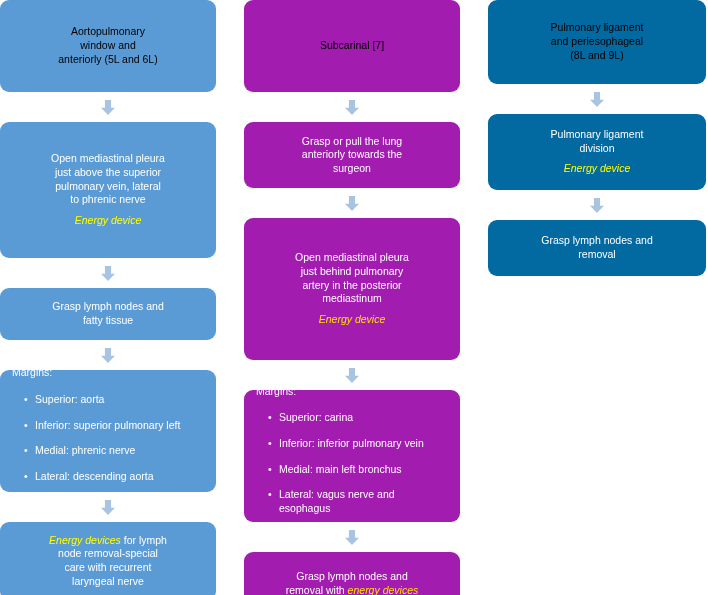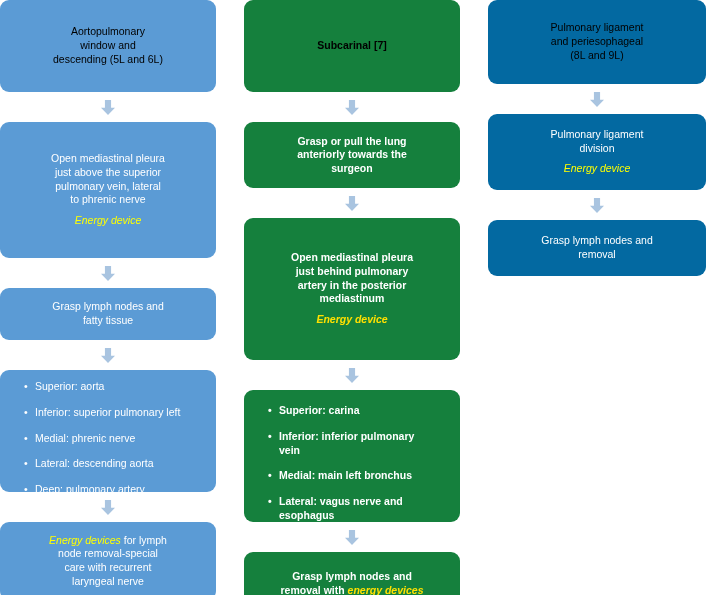--- a/index.html
+++ b/index.html
@@ -24,21 +24,21 @@
     flex-direction:column;
     align-items:center;
     justify-content:center;
     text-align:center;
     padding:8px 10px;
     line-height:1.30;
     font-size:10.5px;
     color:#ffffff;
   }
   .box.blue{background:#5b9bd5;}
-  .box.orange{background:#15803d;font-weight:bold;}
+  .box.orange{background:#a21caf;}
   .box.green{background:#0369a1;}
 
   .box.header{
     color:#000000;
     font-size:10.5px;
     line-height:1.32;
   }
 
   .box.listbox{
     align-items:flex-start;
@@ -85,21 +85,21 @@
 <body>
 
 <div class="canvas">
 
   <div class="column col-1">
 
     <div class="box blue header" style="height:92px;">
       <span class="lines">
         <span class="line">Aortopulmonary</span>
         <span class="line">window and</span>
-        <span class="line">descending (5L and 6L)</span>
+        <span class="line">anteriorly (5L and 6L)</span>
       </span>
     </div>
 
     <div class="gap" style="height:8px;"></div>
     <div class="arrow"></div>
     <div class="gap" style="height:7px;"></div>
 
     <div class="box blue" style="height:136px;">
       <span class="lines">
         <span class="line">Open mediastinal pleura</span>
@@ -125,21 +125,20 @@
     <div class="arrow"></div>
     <div class="gap" style="height:7px;"></div>
 
     <div class="box blue listbox" style="height:122px;">
       <span class="list-title">Margins:</span>
       <ul class="list">
         <li>Superior: aorta</li>
         <li>Inferior: superior pulmonary left</li>
         <li>Medial: phrenic nerve</li>
         <li>Lateral: descending aorta</li>
-        <li>Deep: pulmonary artery</li>
       </ul>
     </div>
 
     <div class="gap" style="height:8px;"></div>
     <div class="arrow"></div>
     <div class="gap" style="height:7px;"></div>
 
     <div class="box blue" style="height:78px;">
       <span class="lines">
         <span class="line"><span class="energy-inline">Energy devices</span><span> for lymph</span></span>

